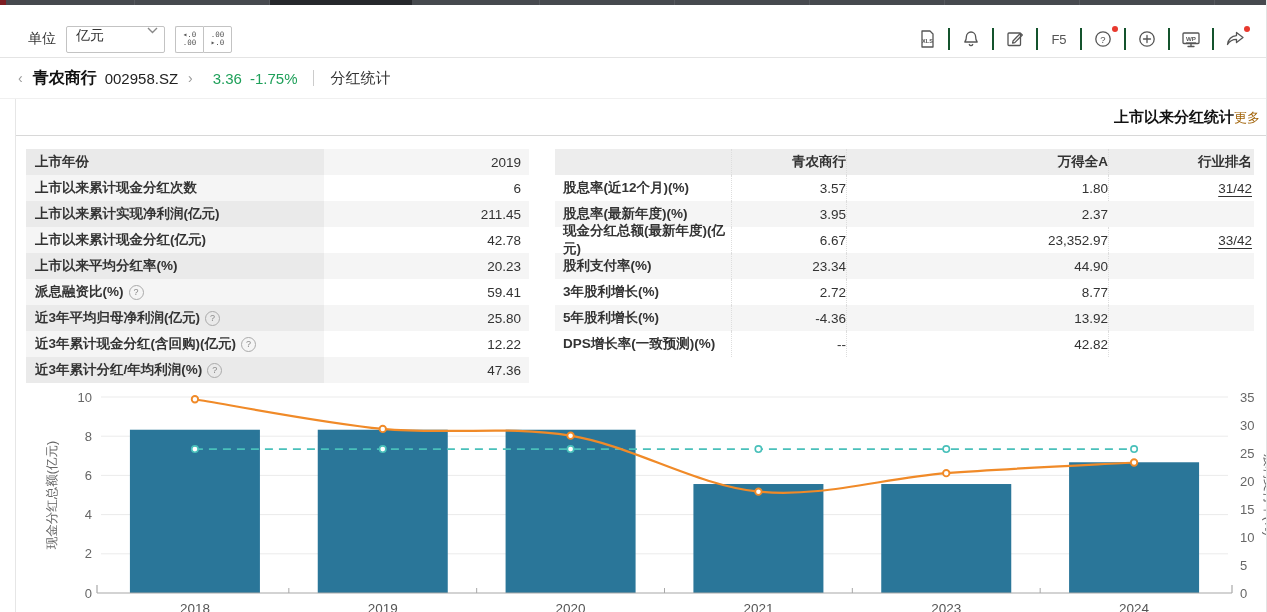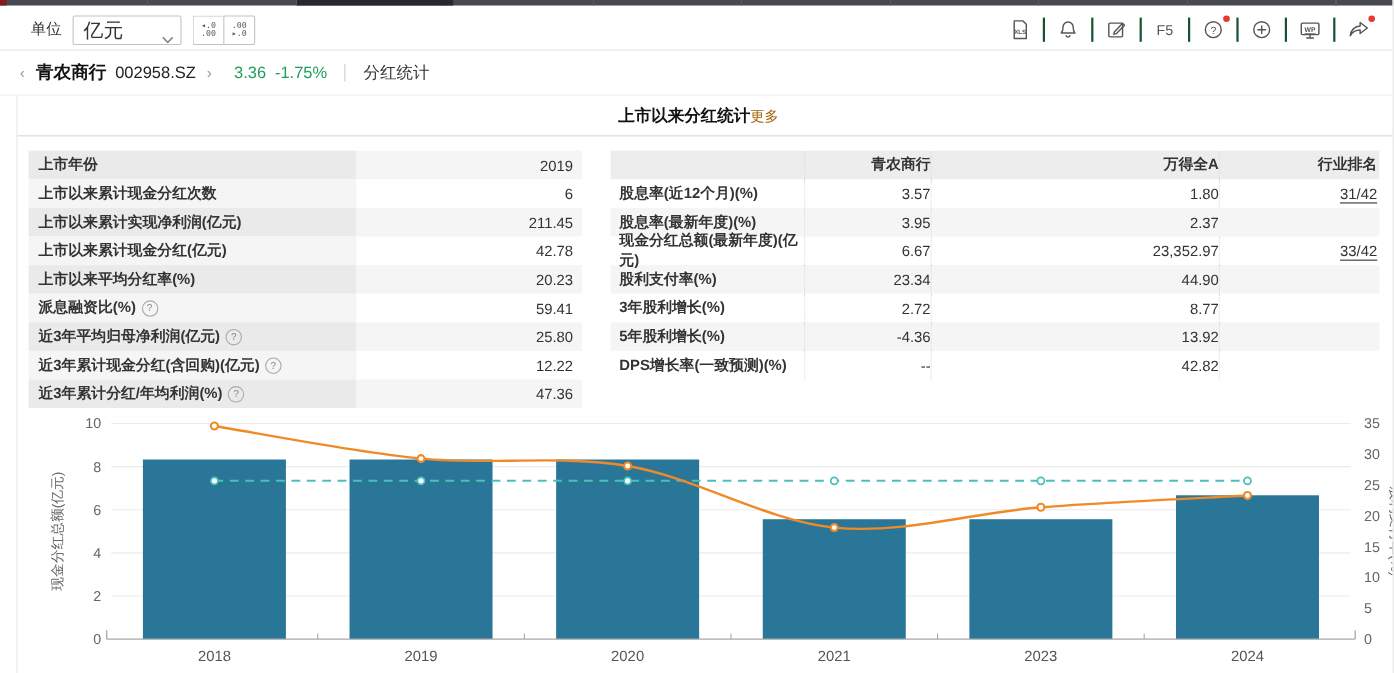--- a/index.html
+++ b/index.html
@@ -8,47 +8,47 @@
     font-family:"Liberation Sans","DejaVu Sans",sans-serif;color:#333;
     position:relative;border-right:1px solid #e3e3e3;box-sizing:border-box;
   }
   
   .topstrip{height:5px;background:#46494e;position:relative;}
   .topstrip .seps{position:absolute;inset:0;background:repeating-linear-gradient(90deg,transparent 0 134px,#55585d 134px 135px);}
   .topstrip .active{position:absolute;left:270px;width:142px;top:0;bottom:0;background:#26282c;}
   .topstrip .red{position:absolute;left:0;width:6px;top:0;bottom:0;background:#7d1d22;}
   
   .toolbar{height:36px;display:flex;align-items:center;justify-content:space-between;
-    padding:4px 10px 0 28px;border-bottom:1px solid #e4e4e4;background:#fff;}
+    padding:16px 10px 0 28px;border-bottom:1px solid #e4e4e4;background:#fff;}
   .tb-left{display:flex;align-items:center;gap:10px;}
   .unit-label{font-size:14px;color:#333;}
-  .unit-select{display:flex;align-items:flex-end;justify-content:space-between;width:82px;height:25px;
-    border:1px solid #c3c3c3;border-radius:2px;padding:0 6px 0 9px;font-size:18px;cursor:pointer;background:#fff;}
+  .unit-select{display:flex;align-items:flex-start;justify-content:space-between;width:82px;height:25px;
+    border:1px solid #c3c3c3;border-radius:2px;padding:0 6px 0 9px;font-size:14px;cursor:pointer;background:#fff;}
   .unit-select svg{flex:0 0 auto;}
   .dec-group{display:flex;}
   .dec-btn{width:27px;height:25px;border:1px solid #c3c3c3;background:#fff;display:flex;flex-direction:column;
     align-items:center;justify-content:center;font-size:7.5px;line-height:8.5px;color:#555;cursor:pointer;font-family:"DejaVu Sans Mono",monospace;}
   .dec-btn:first-child{border-right:none;border-radius:2px 0 0 2px;}
   .dec-btn:last-child{border-radius:0 2px 2px 0;}
   .tb-right{display:flex;align-items:center;height:24px;}
   .tb-icon{position:relative;display:flex;align-items:center;justify-content:center;
     width:42px;height:22px;cursor:pointer;color:#555;}
   .tb-icon + .tb-icon{border-left:2px solid #14532d;}
   .tb-icon .dot{position:absolute;top:-2px;right:6px;width:6px;height:6px;border-radius:50%;background:#e8392e;}
   
   .crumb{height:40px;display:flex;align-items:center;padding:0 16px;gap:8px;font-size:15px;border-bottom:1px solid #f0f0f0;}
   .crumb .nav-arrow{color:#999;font-size:14px;cursor:pointer;padding:0 2px;}
   .crumb .stock-name{font-weight:bold;font-size:16px;color:#111;}
   .crumb .stock-code{color:#222;}
   .crumb .green{color:#1fa05a;}
   .crumb .vdiv{width:1px;height:16px;background:#ccc;margin:0 8px;}
   
   .panel{margin-left:15px;border-left:1px solid #e6e6e6;padding-left:0;}
-  .sec-head{display:flex;align-items:center;justify-content:center;
-    padding:9px 22px 8px 10px;border-bottom:1px solid #d8d8d8;}
+  .sec-head{display:flex;align-items:center;justify-content:flex-end;
+    padding:9px 6px 8px 10px;border-bottom:1px solid #d8d8d8;}
   .sec-title{font-weight:bold;font-size:15px;color:#111;}
   .sec-more{font-size:13px;color:#a16207;cursor:pointer;}
   
   .tables{display:flex;margin:13px 12px 0 10px;gap:26px;}
   .ltable{width:503px;font-size:13.5px;}
   .lrow{display:flex;height:26px;align-items:center;}
   .lrow .lbl{width:298px;padding-left:9px;font-weight:bold;color:#333;display:flex;align-items:center;gap:5px;height:100%;box-sizing:border-box;}
   .lrow .val{flex:1;text-align:right;padding-right:8px;height:100%;display:flex;align-items:center;justify-content:flex-end;}
   .lrow:nth-child(odd) .lbl{background:#eaeaea;}
   .lrow:nth-child(odd) .val{background:#f5f5f5;}

